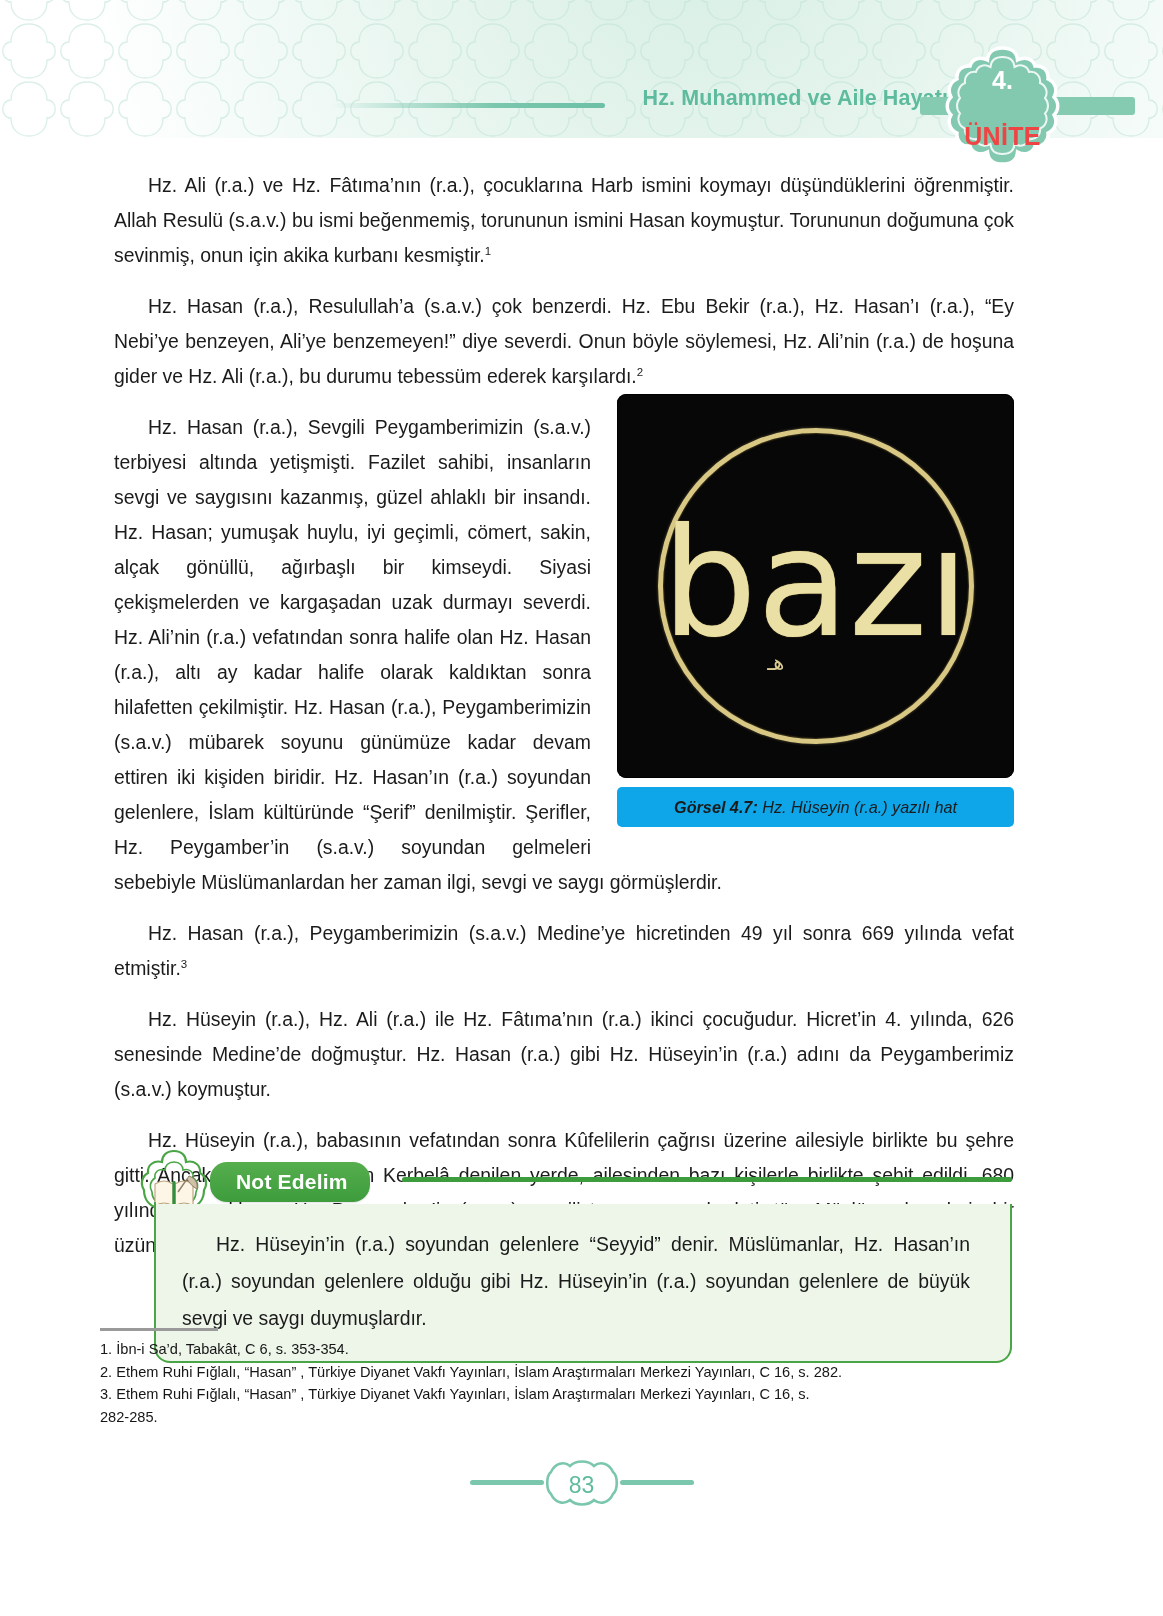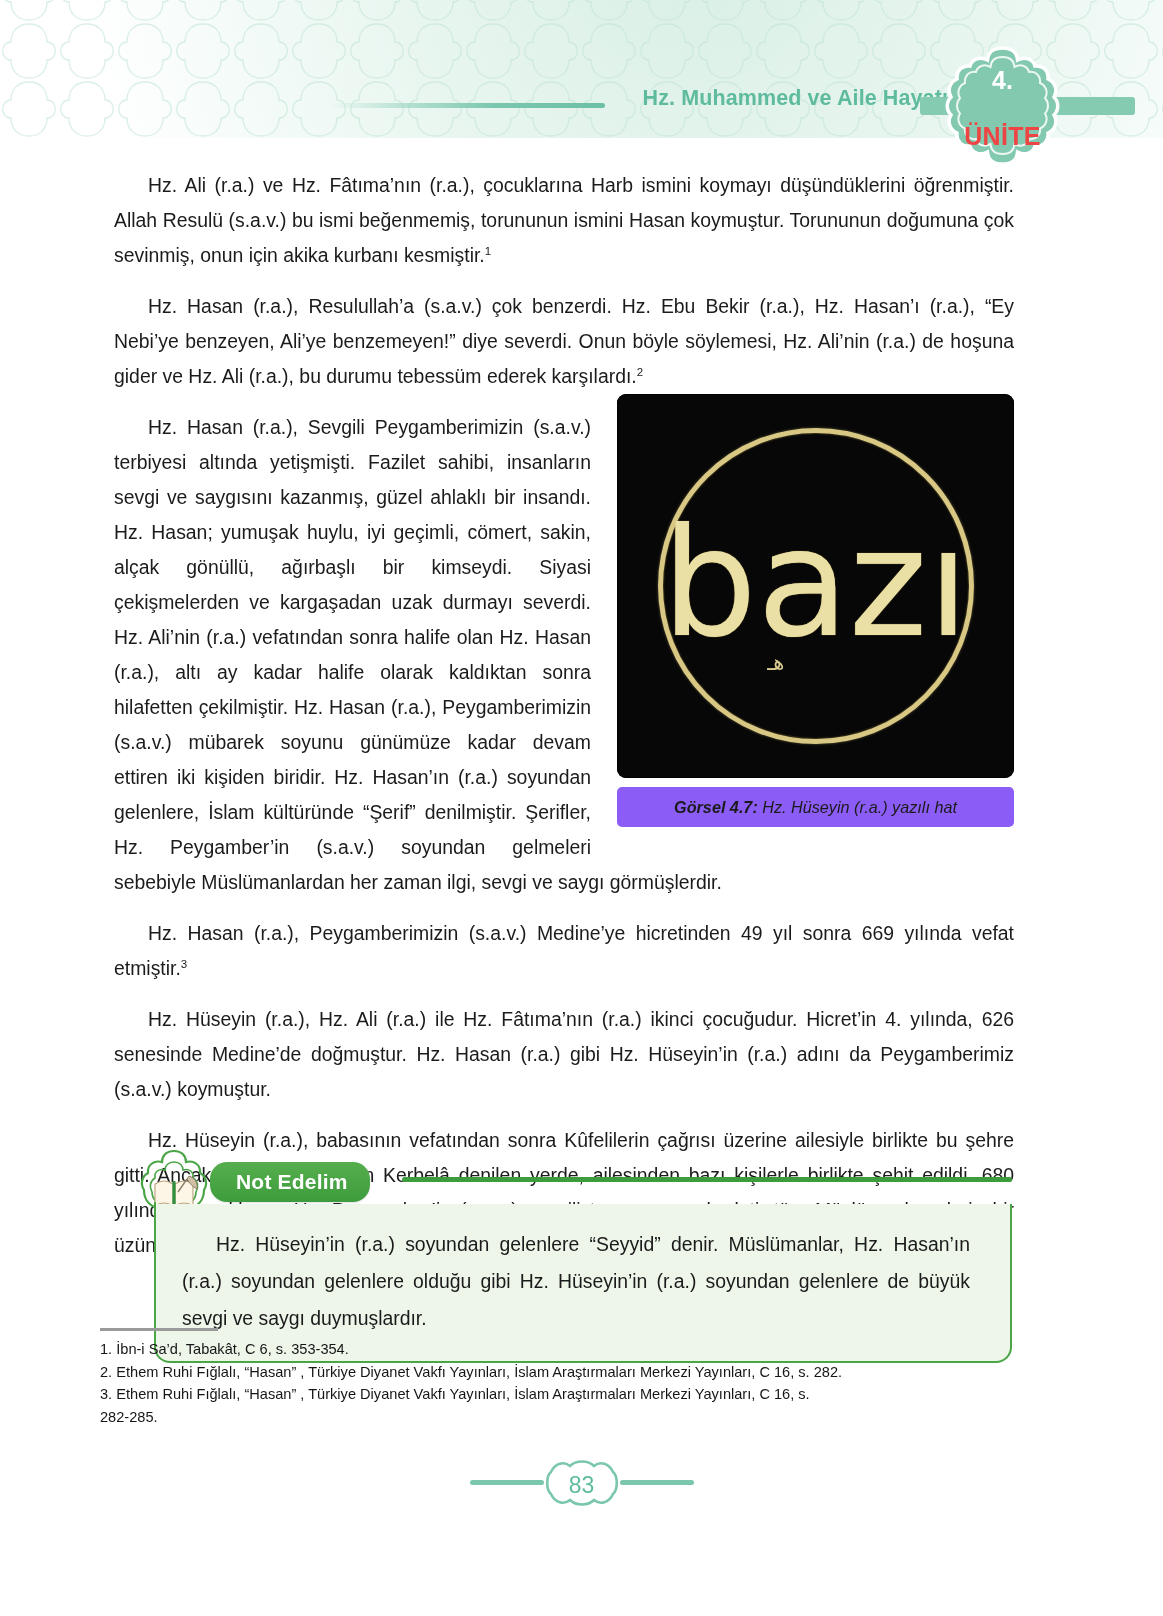--- a/index.html
+++ b/index.html
@@ -96,21 +96,21 @@
     color:#e7dba0; font-size:38px; line-height:1.1;
     font-family:"DejaVu Sans", sans-serif; text-align:center;
   }
   .figure .art .calli-seal {
     position:absolute; left:40%; top:70%; transform:translate(-50%,-50%);
     color:#d9cd92; font-size:21px; line-height:1;
     font-family:"DejaVu Sans", sans-serif;
   }
   .figure .cap {
     margin-top:9px; width:397px; min-height:40px;
-    background:#8b5cf6; border-radius:5px;
+    background:#0ea5e9; border-radius:5px;
     display:flex; align-items:center; justify-content:center;
     padding:9px 8px; text-align:center;
   }
   .figure .cap .t { font-size:16.2px; color:#1b1b1b; font-style:italic; }
   .figure .cap .t b { font-style:italic; font-weight:bold; }
 
   
   .note-wrap { position:absolute; left:132px; top:1152px; width:880px; }
   .note-header { position:relative; height:56px; }
   .note-icon {

